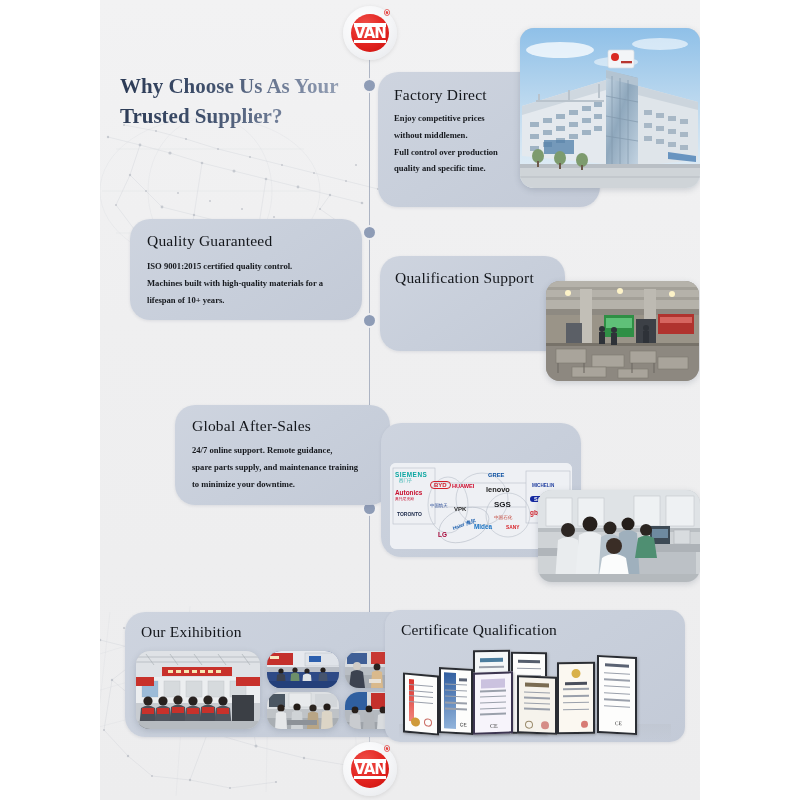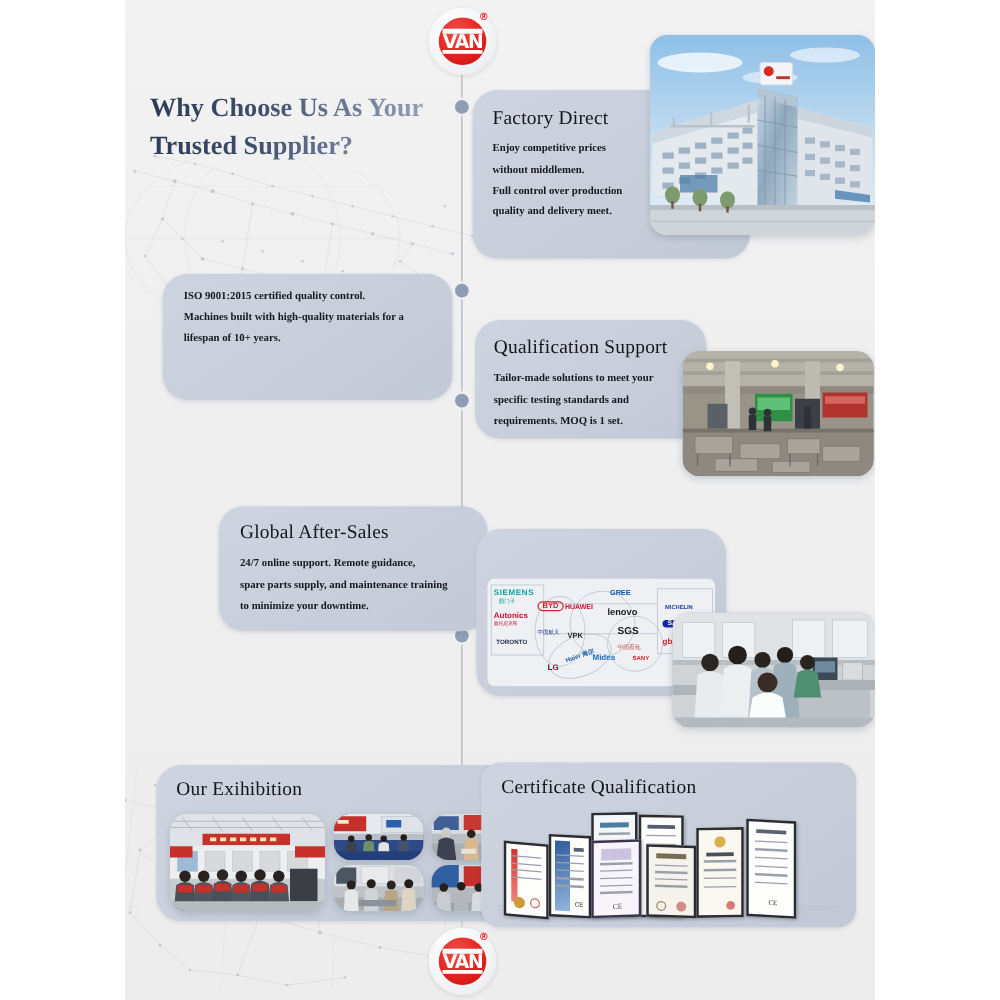--- a/index.html
+++ b/index.html
@@ -277,21 +277,21 @@
   </div>
 
   <div id="headline">Why Choose Us As Your Trusted Supplier?</div>
 
   <div class="card" id="card-factory">
     <h3>Factory Direct</h3>
     <p>
       <span class="nowrap">Enjoy competitive prices</span><br>
       <span class="nowrap">without middlemen.</span><br>
       <span class="nowrap">Full control over production</span><br>
-      <span class="nowrap">quality and delivery meet.</span>
+      <span class="nowrap">quality and specific time.</span>
     </p>
   </div>
   <div class="photo" id="ph-factory">
     <svg viewBox="0 0 180 160" preserveAspectRatio="xMidYMid slice">
       <defs>
         <linearGradient id="sky" x1="0" y1="0" x2="0" y2="1">
           <stop offset="0%" stop-color="#8fc0e8"></stop>
             <stop offset="55%" stop-color="#c4ddf0"></stop>
           <stop offset="100%" stop-color="#e8f1f7"></stop>
         </linearGradient>
@@ -383,34 +383,30 @@
           <rect x="17" y="133" width="2" height="6"></rect>
           <rect x="39" y="135" width="2" height="6"></rect>
           <rect x="61" y="137" width="2" height="5"></rect>
         </g>
 
       <path d="M148 124 L176 128 L176 134 L148 131 Z" fill="#4a7fb5" opacity=".8"></path>
     </svg>
   </div>
 
   <div class="card" id="card-quality">
+    <h3>Quality Guaranteed</h3>
     <p>
       <span class="nowrap">ISO 9001:2015 certified quality control.</span><br>
       <span class="nowrap">Machines built with high-quality materials for a</span><br>
       <span class="nowrap">lifespan of 10+ years.</span>
     </p>
   </div>
 
   <div class="card" id="card-custom">
     <h3>Qualification Support</h3>
-    <p>
-      <span class="nowrap">Tailor-made solutions to meet your</span><br>
-      <span class="nowrap">specific testing standards and</span><br>
-      <span class="nowrap">requirements. MOQ is 1 set.</span>
-    </p>
   </div>
   <div class="photo" id="ph-custom">
     <svg viewBox="0 0 153 100" preserveAspectRatio="xMidYMid slice">
       <rect width="153" height="100" fill="#9a9488"></rect>
       <rect width="153" height="30" fill="#b5b2aa"></rect>
       <rect y="28" width="153" height="6" fill="#8e8a82"></rect>
 
       <g fill="#a3a098">
           <rect x="0" y="6" width="153" height="3"></rect>
           <rect x="0" y="16" width="153" height="3"></rect>

